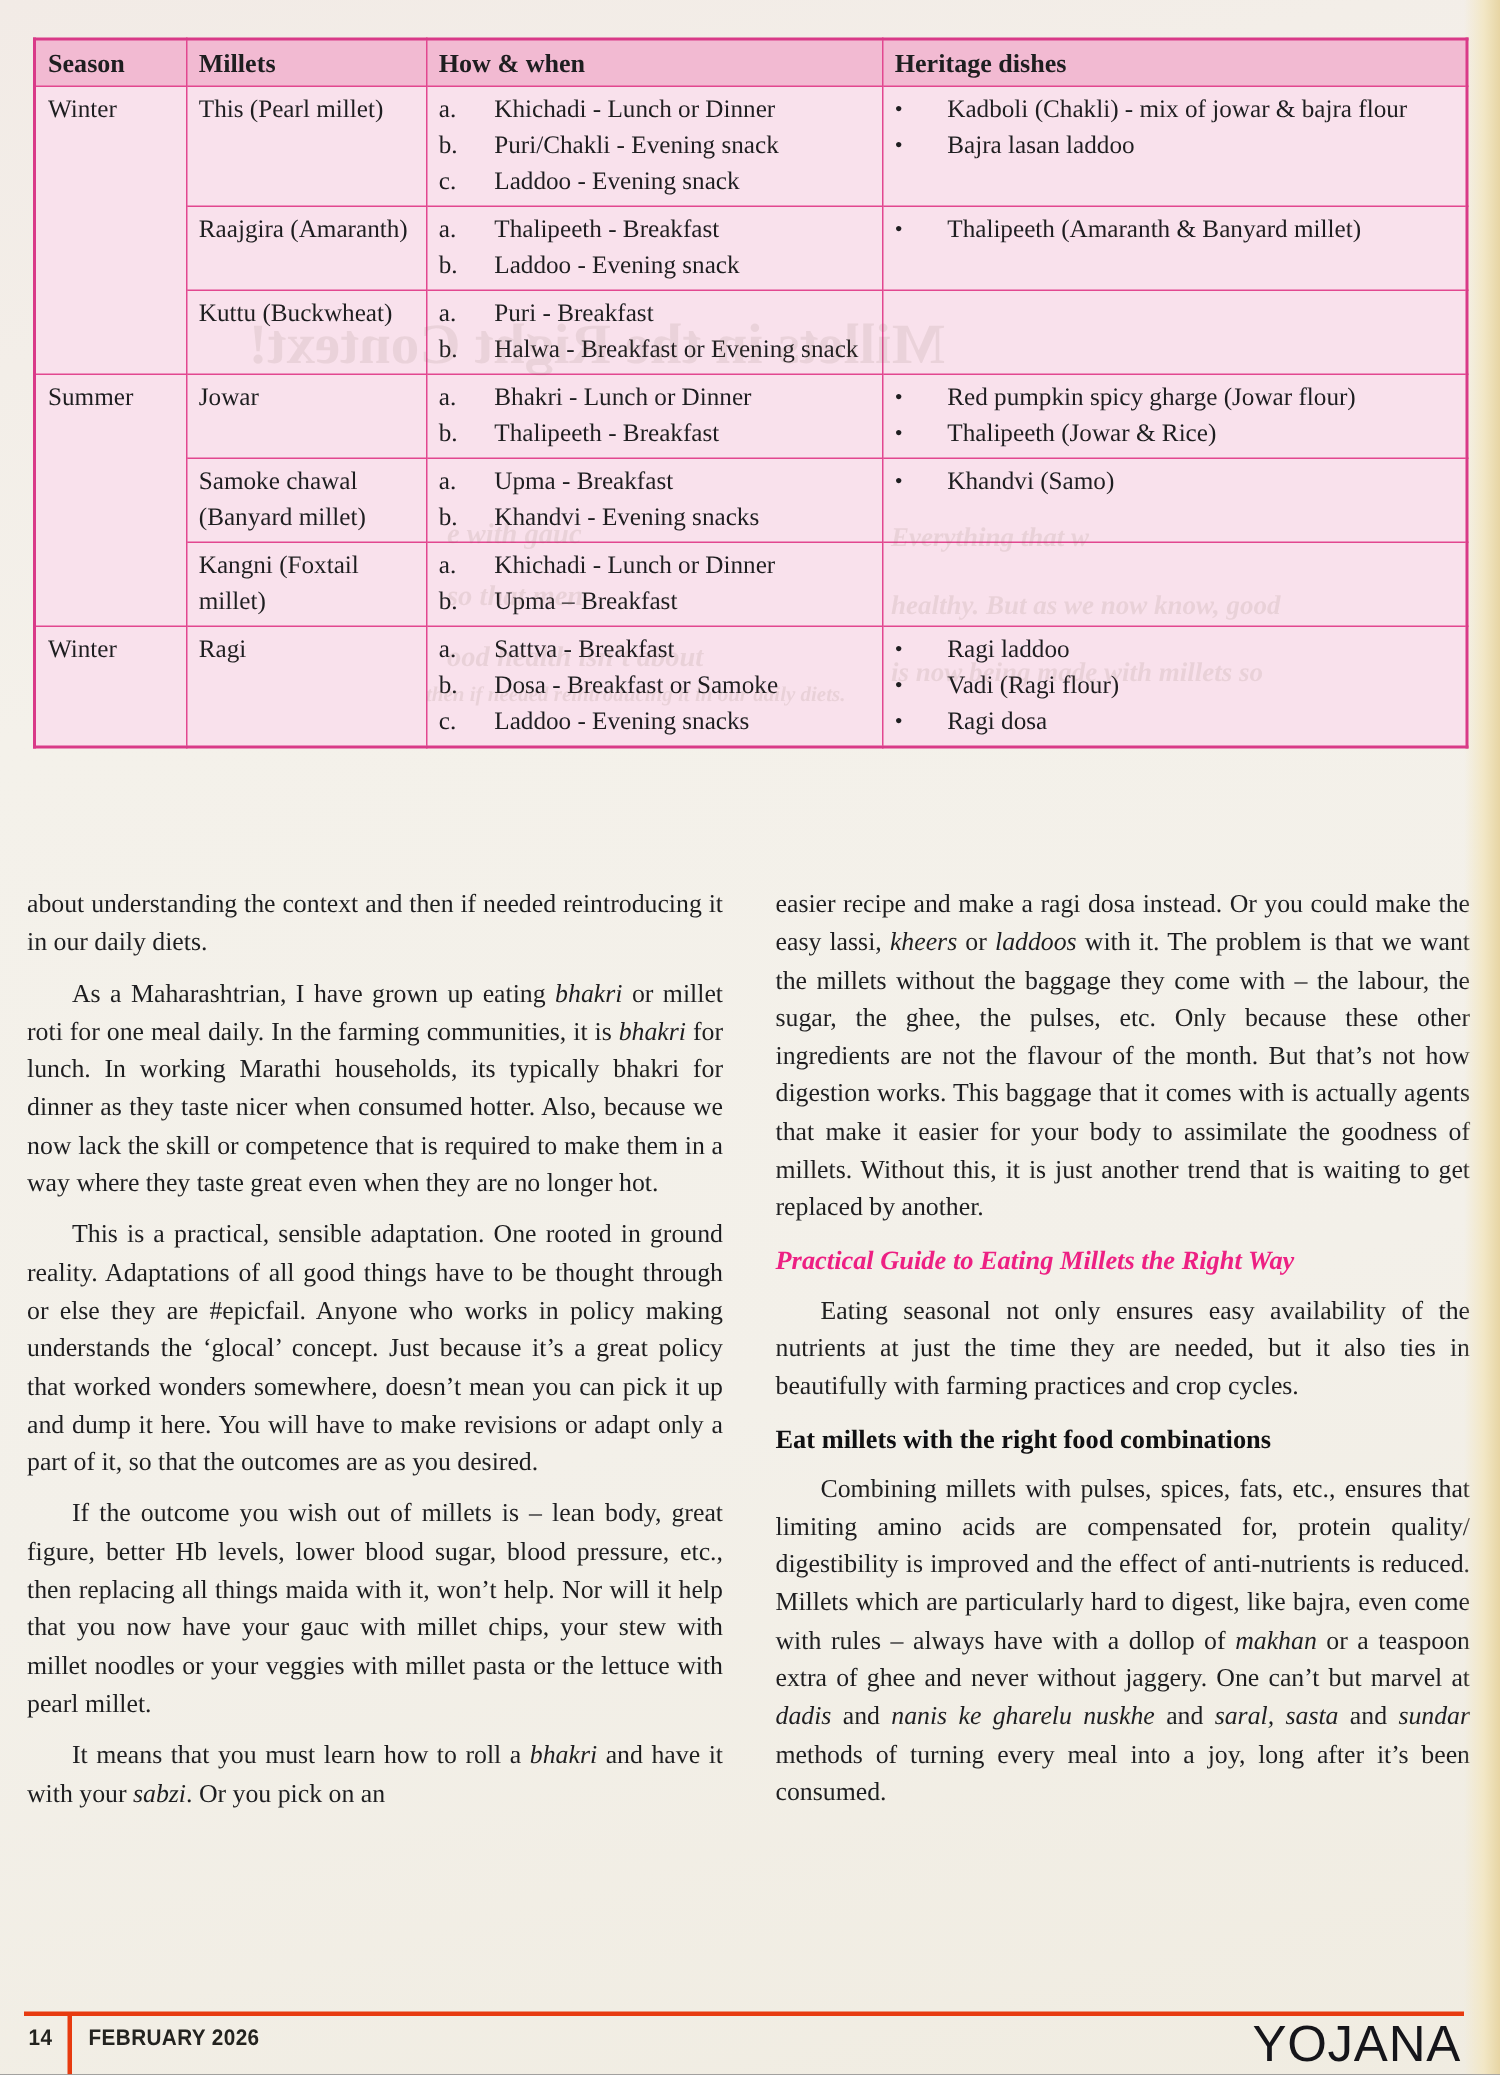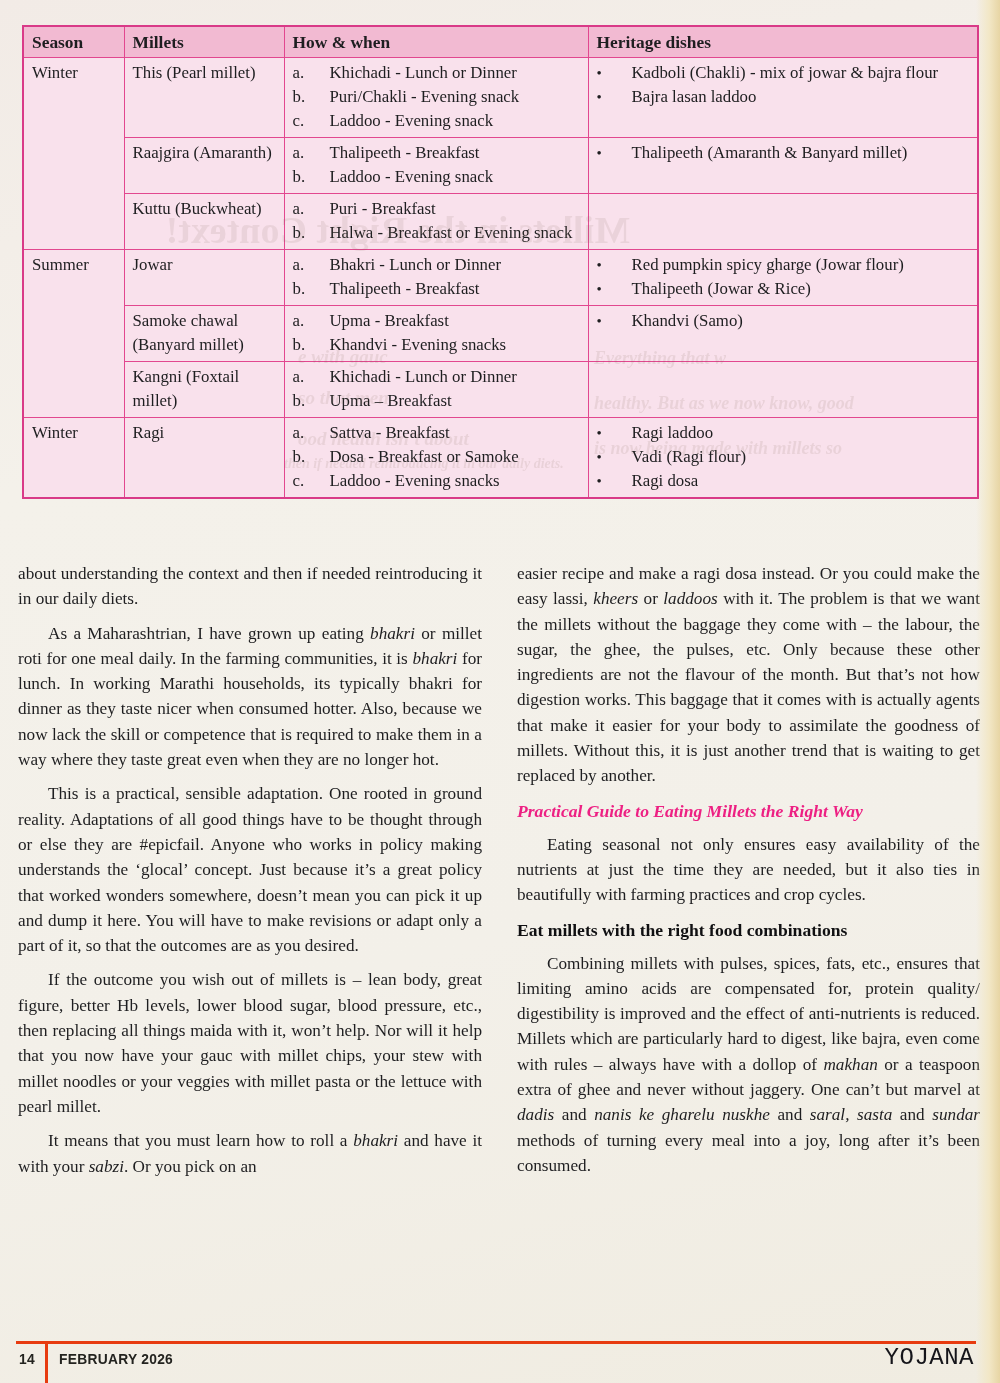--- a/index.html
+++ b/index.html
@@ -61,40 +61,40 @@
   .ghost-frag{font-style:italic;font-weight:bold;opacity:.12;}
   .ghost-frag-l{left:298px;top:336px;width:276px;font-size:19px;line-height:41px;}
   .ghost-frag-r{left:594px;top:336px;width:380px;font-size:18px;line-height:45px;}
   .ghost-frag-b{left:284px;top:455px;width:300px;font-size:14px;line-height:18px;}
 
   
   .bodycol{position:absolute;top:561px;width:464px;font-size:17.2px;line-height:25.3px;}
   .col-left{left:18px;}
   .col-right{left:517px;width:463px;}
   .bodycol p{margin:0 0 9px;text-align:justify;text-indent:30px;}
-  .bodycol p.noindent{text-indent:0;}
+  .bodycol p.noindent{text-indent:0;margin-top:29px;}
   .bodycol h3{margin:3px 0 8px;font-size:17.6px;line-height:26px;text-align:left;}
   .bodycol h3.h-pink{color:var(--heading-pink);font-style:italic;}
   .bodycol h3.h-black{color:#101012;}
 
   
   .footer-rule{position:absolute;left:16px;right:24px;top:1341px;height:3px;
                background:var(--footer-rule);z-index:4;}
   .footer-vbar{position:absolute;left:45px;top:1344px;width:2.5px;height:39px;
                background:var(--footer-rule);z-index:4;}
   .footer-pageno,.footer-issue{
     position:absolute;top:1350px;font-family:"Liberation Sans",sans-serif;
     font-size:15px;font-weight:700;color:#23231f;letter-spacing:.3px;
     transform:scaleX(.92);transform-origin:left center;z-index:4;
   }
   .footer-pageno{left:19px;}
   .footer-issue{left:59px;}
   .footer-mag{
     position:absolute;top:1344px;right:26px;
-    font-family:Liberation Mono, monospace;font-size:24px;color:#15151a;
+    font-family:Liberation Sans, sans-serif;font-size:34px;color:#15151a;
     letter-spacing:.5px;z-index:4;
   }
 </style>
 </head>
 <body>
 
 <div class="page">
 
   <table class="millet-table">
     <colgroup>

